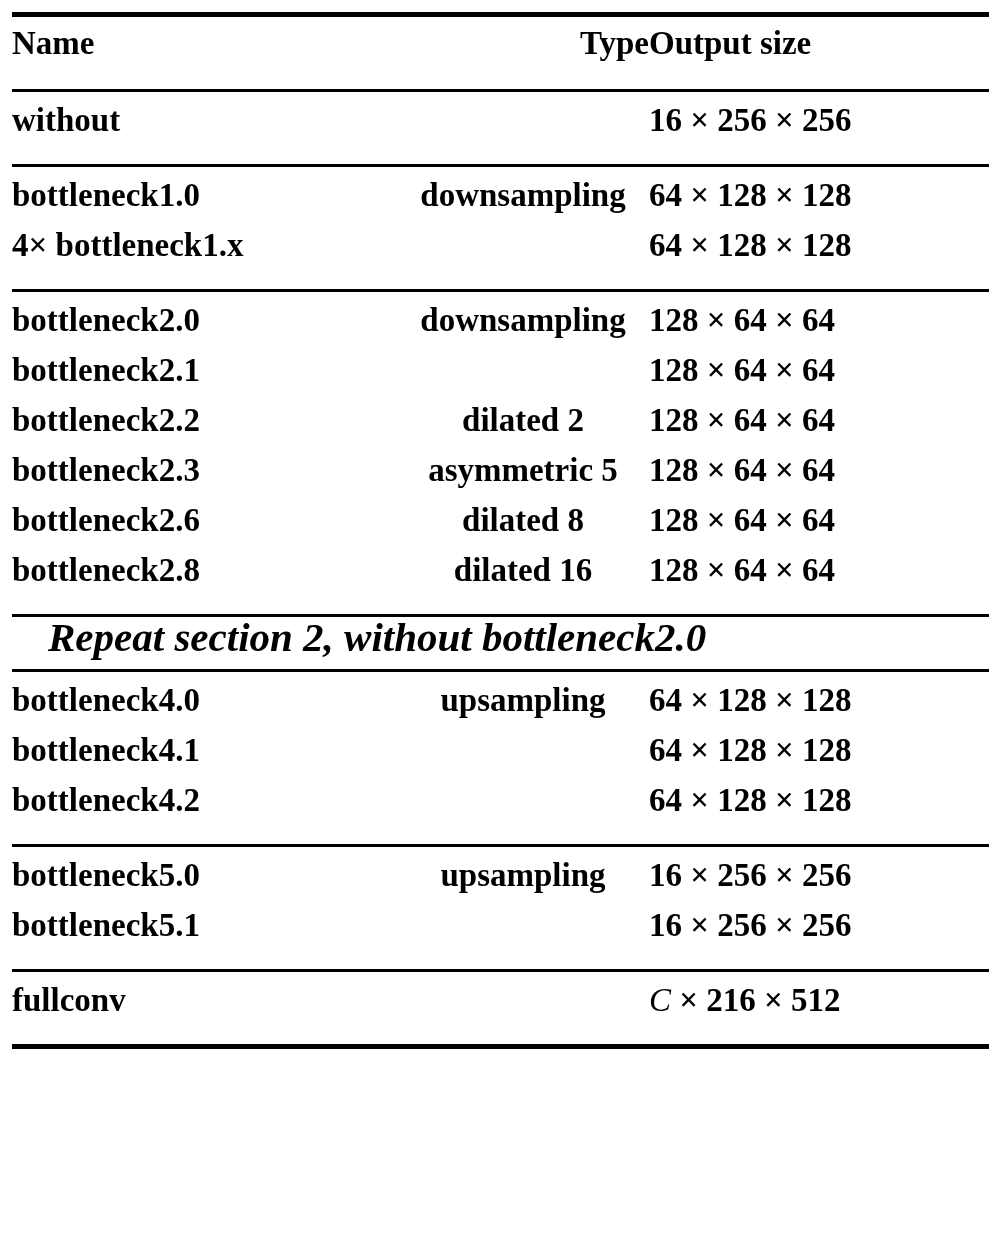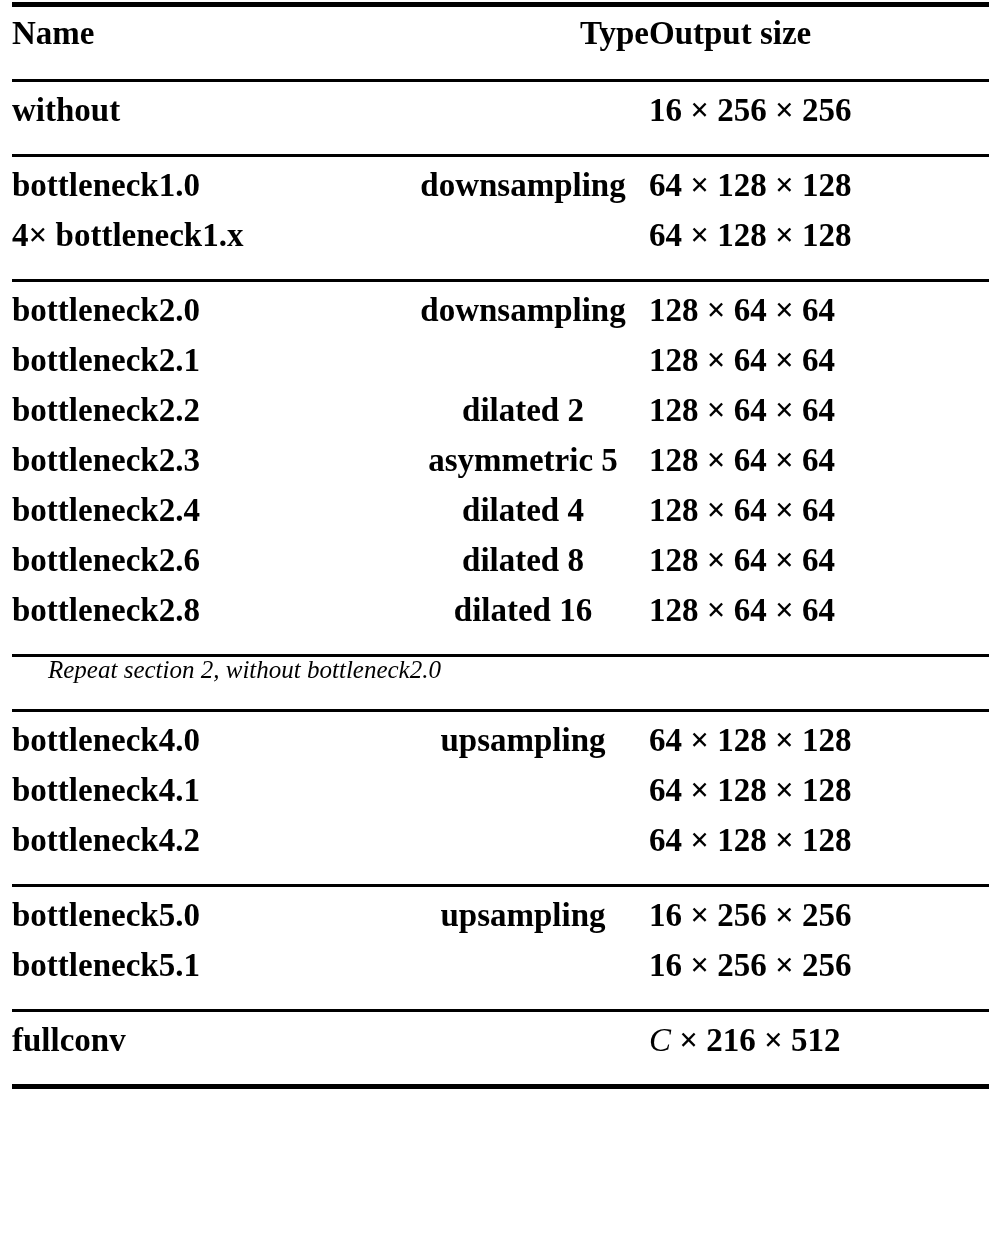--- a/index.html
+++ b/index.html
@@ -13,21 +13,21 @@
     font-family: "Liberation Serif", "DejaVu Serif", serif;
     color: #000000;
     overflow: hidden;
   }
 
   #table-wrap {
     position: relative;
     width: 1001px;
     height: 1240px;
     box-sizing: border-box;
-    padding: 2px 12px;
+    padding: 12px 12px;
   }
 
   table.arch-table {
     width: 977px;
     border-collapse: collapse;
     table-layout: fixed;
     font-size: 33px;
     font-weight: bold;
     line-height: 1.0;
   }
@@ -93,24 +93,24 @@
   tr.spacer-before-rule td {
     height: 10px;
     font-size: 0;
     line-height: 0;
   }
 
   
   tr.note-row td {
     height: 52px;
     font-style: italic;
-    font-weight: normal;
+    font-weight: bold;
     text-align: left;
     padding-left: 36px;
-    font-size: 25px;
+    font-size: 41px;
   }
 
   .mathvar {
     font-style: italic;
     font-weight: normal;
     font-family: "Liberation Serif", "DejaVu Serif", serif;
   }
 </style>
 </head>
 <body>
@@ -192,25 +192,20 @@
         <td class="c-name">bottleneck2.2</td>
         <td class="c-type">dilated 2</td>
         <td class="c-output">128 × 64 × 64</td>
       </tr>
       <tr class="data-row">
         <td class="c-name">bottleneck2.3</td>
         <td class="c-type">asymmetric 5</td>
         <td class="c-output">128 × 64 × 64</td>
       </tr>
       <tr class="data-row">
-        <td class="c-name">bottleneck2.4</td>
-        <td class="c-type">dilated 4</td>
-        <td class="c-output">128 × 64 × 64</td>
-      </tr>
-      <tr class="data-row">
         <td class="c-name">bottleneck2.6</td>
         <td class="c-type">dilated 8</td>
         <td class="c-output">128 × 64 × 64</td>
       </tr>
       <tr class="data-row">
         <td class="c-name">bottleneck2.8</td>
         <td class="c-type">dilated 16</td>
         <td class="c-output">128 × 64 × 64</td>
       </tr>
 

